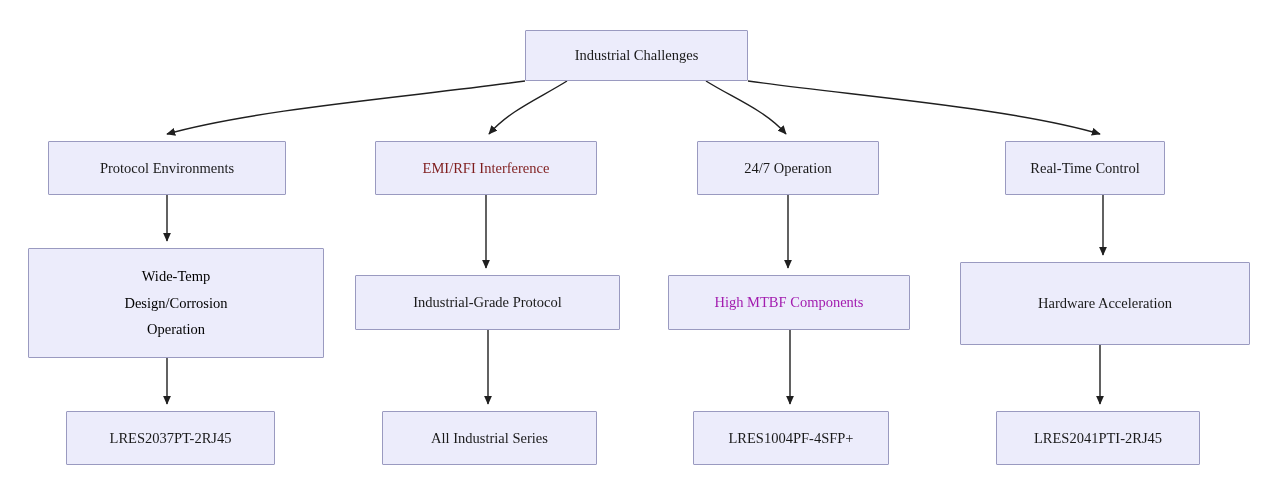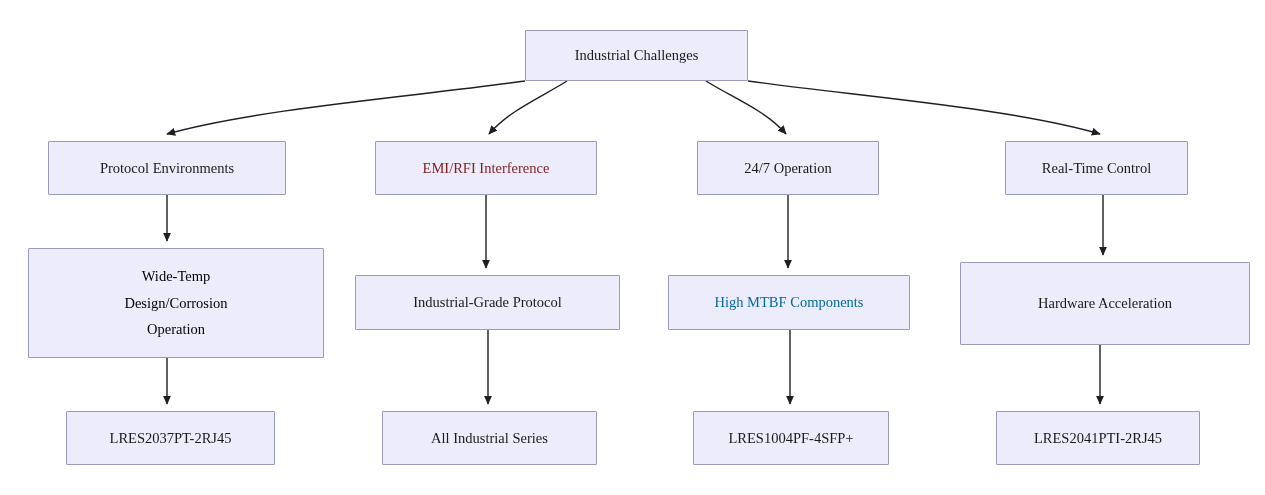--- a/index.html
+++ b/index.html
@@ -76,32 +76,32 @@
       </div>
       <div class="node" style="left: 48px; top: 141px; width: 238px; height: 54px; background: rgb(236, 236, 251); border-color: rgb(154, 154, 192); color: rgb(26, 26, 26);">
         <span class="line">Protocol Environments</span>
       </div>
       <div class="node" style="left: 375px; top: 141px; width: 222px; height: 54px; background: rgb(236, 236, 251); border-color: rgb(154, 154, 192); color: #7f1d1d;">
         <span class="line">EMI/RFI Interference</span>
       </div>
       <div class="node" style="left: 697px; top: 141px; width: 182px; height: 54px; background: rgb(236, 236, 251); border-color: rgb(154, 154, 192); color: rgb(26, 26, 26);">
         <span class="line">24/7 Operation</span>
       </div>
-      <div class="node" style="left: 1005px; top: 141px; width: 183px; height: 54px; background: rgb(236, 236, 251); border-color: rgb(154, 154, 192); color: rgb(26, 26, 26);">
+      <div class="node" style="left: 1005px; top: 141px; width: 160px; height: 54px; background: rgb(236, 236, 251); border-color: rgb(154, 154, 192); color: rgb(26, 26, 26);">
         <span class="line">Real-Time Control</span>
       </div>
       <div class="node" style="left: 28px; top: 248px; width: 296px; height: 110px; background: rgb(236, 236, 251); border-color: rgb(154, 154, 192); color: #000000;">
         <span class="line">Wide-Temp</span>
         <span class="line">Design/Corrosion</span>
         <span class="line">Operation</span>
       </div>
       <div class="node" style="left: 355px; top: 275px; width: 265px; height: 55px; background: rgb(236, 236, 251); border-color: rgb(154, 154, 192); color: rgb(26, 26, 26);">
         <span class="line">Industrial-Grade Protocol</span>
       </div>
-      <div class="node" style="left: 668px; top: 275px; width: 242px; height: 55px; background: rgb(236, 236, 251); border-color: rgb(154, 154, 192); color: #0369a1;">
+      <div class="node" style="left: 668px; top: 275px; width: 242px; height: 55px; background: rgb(236, 236, 251); border-color: rgb(154, 154, 192); color: #a21caf;">
         <span class="line">High MTBF Components</span>
       </div>
       <div class="node" style="left: 960px; top: 262px; width: 290px; height: 83px; background: rgb(236, 236, 251); border-color: rgb(154, 154, 192); color: rgb(26, 26, 26);">
         <span class="line">Hardware Acceleration</span>
       </div>
       <div class="node" style="left: 66px; top: 411px; width: 209px; height: 54px; background: rgb(236, 236, 251); border-color: rgb(154, 154, 192); color: rgb(26, 26, 26); justify-content: center;">
         <span class="line">LRES2037PT-2RJ45</span>
       </div>
       <div class="node" style="left: 382px; top: 411px; width: 215px; height: 54px; background: rgb(236, 236, 251); border-color: rgb(154, 154, 192); color: rgb(26, 26, 26);">
         <span class="line">All Industrial Series</span>

